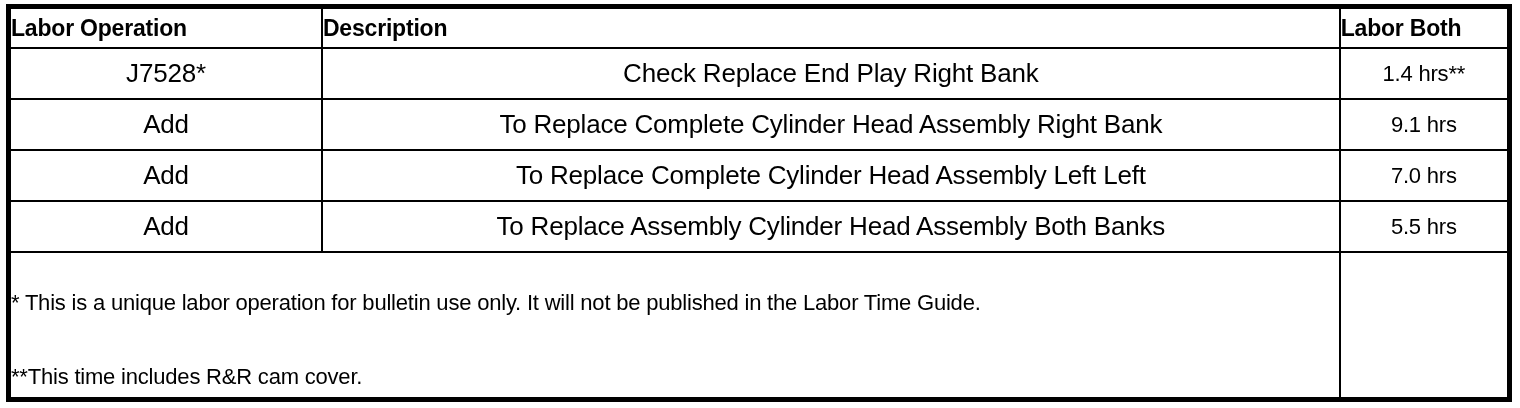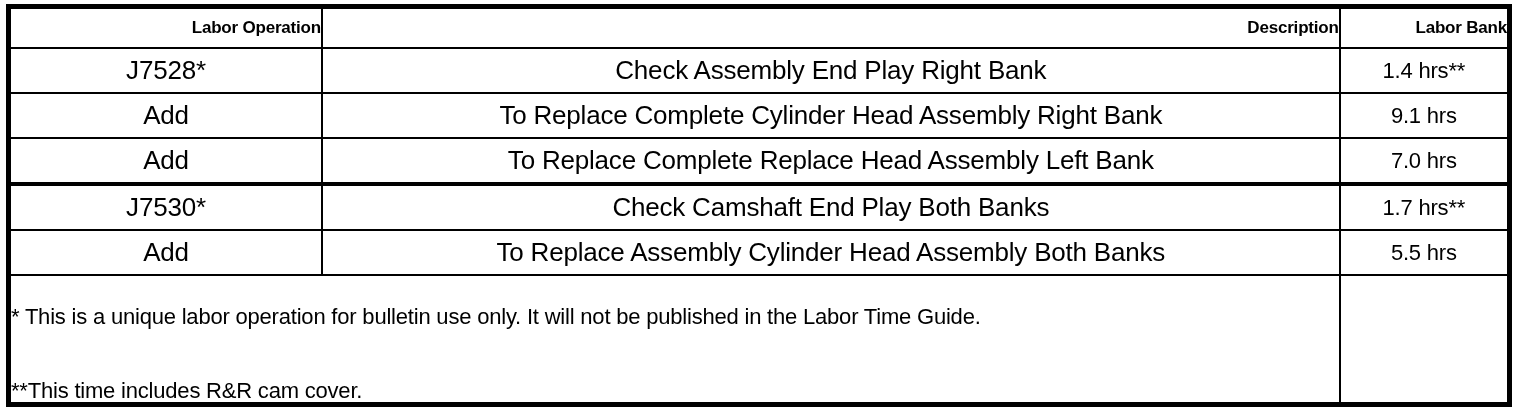--- a/index.html
+++ b/index.html
@@ -43,23 +43,23 @@
 
   col.col-op    { width: 312px; }
   col.col-desc  { width: 1013px; }
   col.col-time  { width: 169px; }
 
   
   .hdr-row th {
     height: 38px;
     border-bottom: 4px solid #000000;
     border-top: none;
-    text-align: right;
+    text-align: left;
     font-weight: bold;
-    font-size: 17px;
+    font-size: 23px;
     letter-spacing: -0.2px;
   }
 
   
   .data-row td {
     height: 43px;
     text-align: center;
     font-size: 26px;
     font-weight: normal;
     letter-spacing: -0.2px;
@@ -103,43 +103,38 @@
   <table class="labor-table">
     <colgroup>
       <col class="col-op">
       <col class="col-desc">
       <col class="col-time">
     </colgroup>
     <thead>
       <tr class="hdr-row">
         <th>Labor Operation</th>
         <th>Description</th>
-        <th>Labor Bank</th>
+        <th>Labor Both</th>
       </tr>
     </thead>
     <tbody>
       <tr class="data-row">
         <td class="cell-op">J7528*</td>
-        <td class="cell-desc">Check Assembly End Play Right Bank</td>
+        <td class="cell-desc">Check Replace End Play Right Bank</td>
         <td class="cell-time">1.4 hrs**</td>
       </tr>
       <tr class="data-row">
         <td class="cell-op">Add</td>
         <td class="cell-desc">To Replace Complete Cylinder Head Assembly Right Bank</td>
         <td class="cell-time">9.1 hrs</td>
       </tr>
       <tr class="data-row">
         <td class="cell-op">Add</td>
-        <td class="cell-desc">To Replace Complete Replace Head Assembly Left Bank</td>
+        <td class="cell-desc">To Replace Complete Cylinder Head Assembly Left Left</td>
         <td class="cell-time">7.0 hrs</td>
-      </tr>
-      <tr class="data-row row-sep-strong">
-        <td class="cell-op">J7530*</td>
-        <td class="cell-desc">Check Camshaft End Play Both Banks</td>
-        <td class="cell-time">1.7 hrs**</td>
       </tr>
       <tr class="data-row">
         <td class="cell-op">Add</td>
         <td class="cell-desc">To Replace Assembly Cylinder Head Assembly Both Banks</td>
         <td class="cell-time">5.5 hrs</td>
       </tr>
       <tr class="notes-row">
         <td class="notes-cell" colspan="2">
           <div class="note-line">* This is a unique labor operation for bulletin use only. It will not be published in the Labor Time Guide.</div>
           <div class="note-gap"></div>

